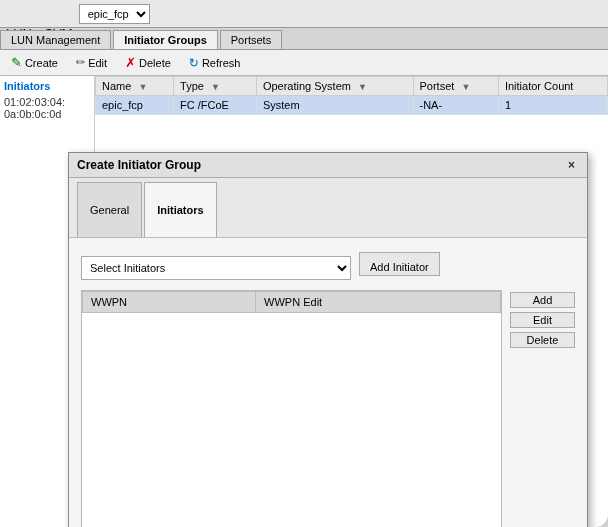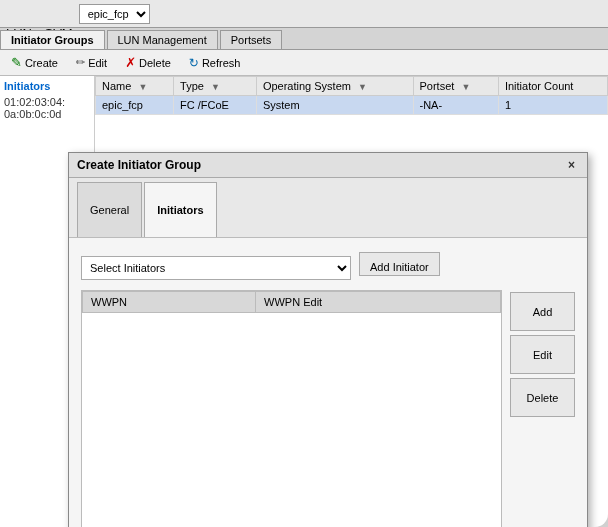--- a/index.html
+++ b/index.html
@@ -228,21 +228,21 @@
     }
 
     .side-buttons {
       display: flex;
       flex-direction: column;
       gap: 4px;
       padding-top: 2px;
     }
     .side-btn {
       width: 65px;
-      height: 39px;
+      height: 16px;
       border: 1px solid #aaa;
       background: #e8e8e8;
       font-size: 11px;
       cursor: pointer;
       text-align: center;
     }
 
     
     .sidebar-section-label {
       color: #0066cc;
@@ -267,25 +267,25 @@
 
 <div class="top-bar">
   <span class="top-bar-title">LUNs</span>
   <span class="top-bar-title">SVM</span>
   <select class="top-bar-select">
     <option>epic_fcp</option>
   </select>
 </div>
 
 <div class="tabs-row">
+  <div class="tab">
+    <span>LUN Management</span>
+  </div>
   <div class="tab active">
     <span>Initiator Groups</span>
-  </div>
-  <div class="tab">
-    <span>LUN Management</span>
   </div>
   <div class="tab">
     <span>Portsets</span>
   </div>
 </div>
 
 <div class="toolbar">
   <div class="toolbar-btn">
     <span class="icon-create">✎</span>
     <span>Create</span>

